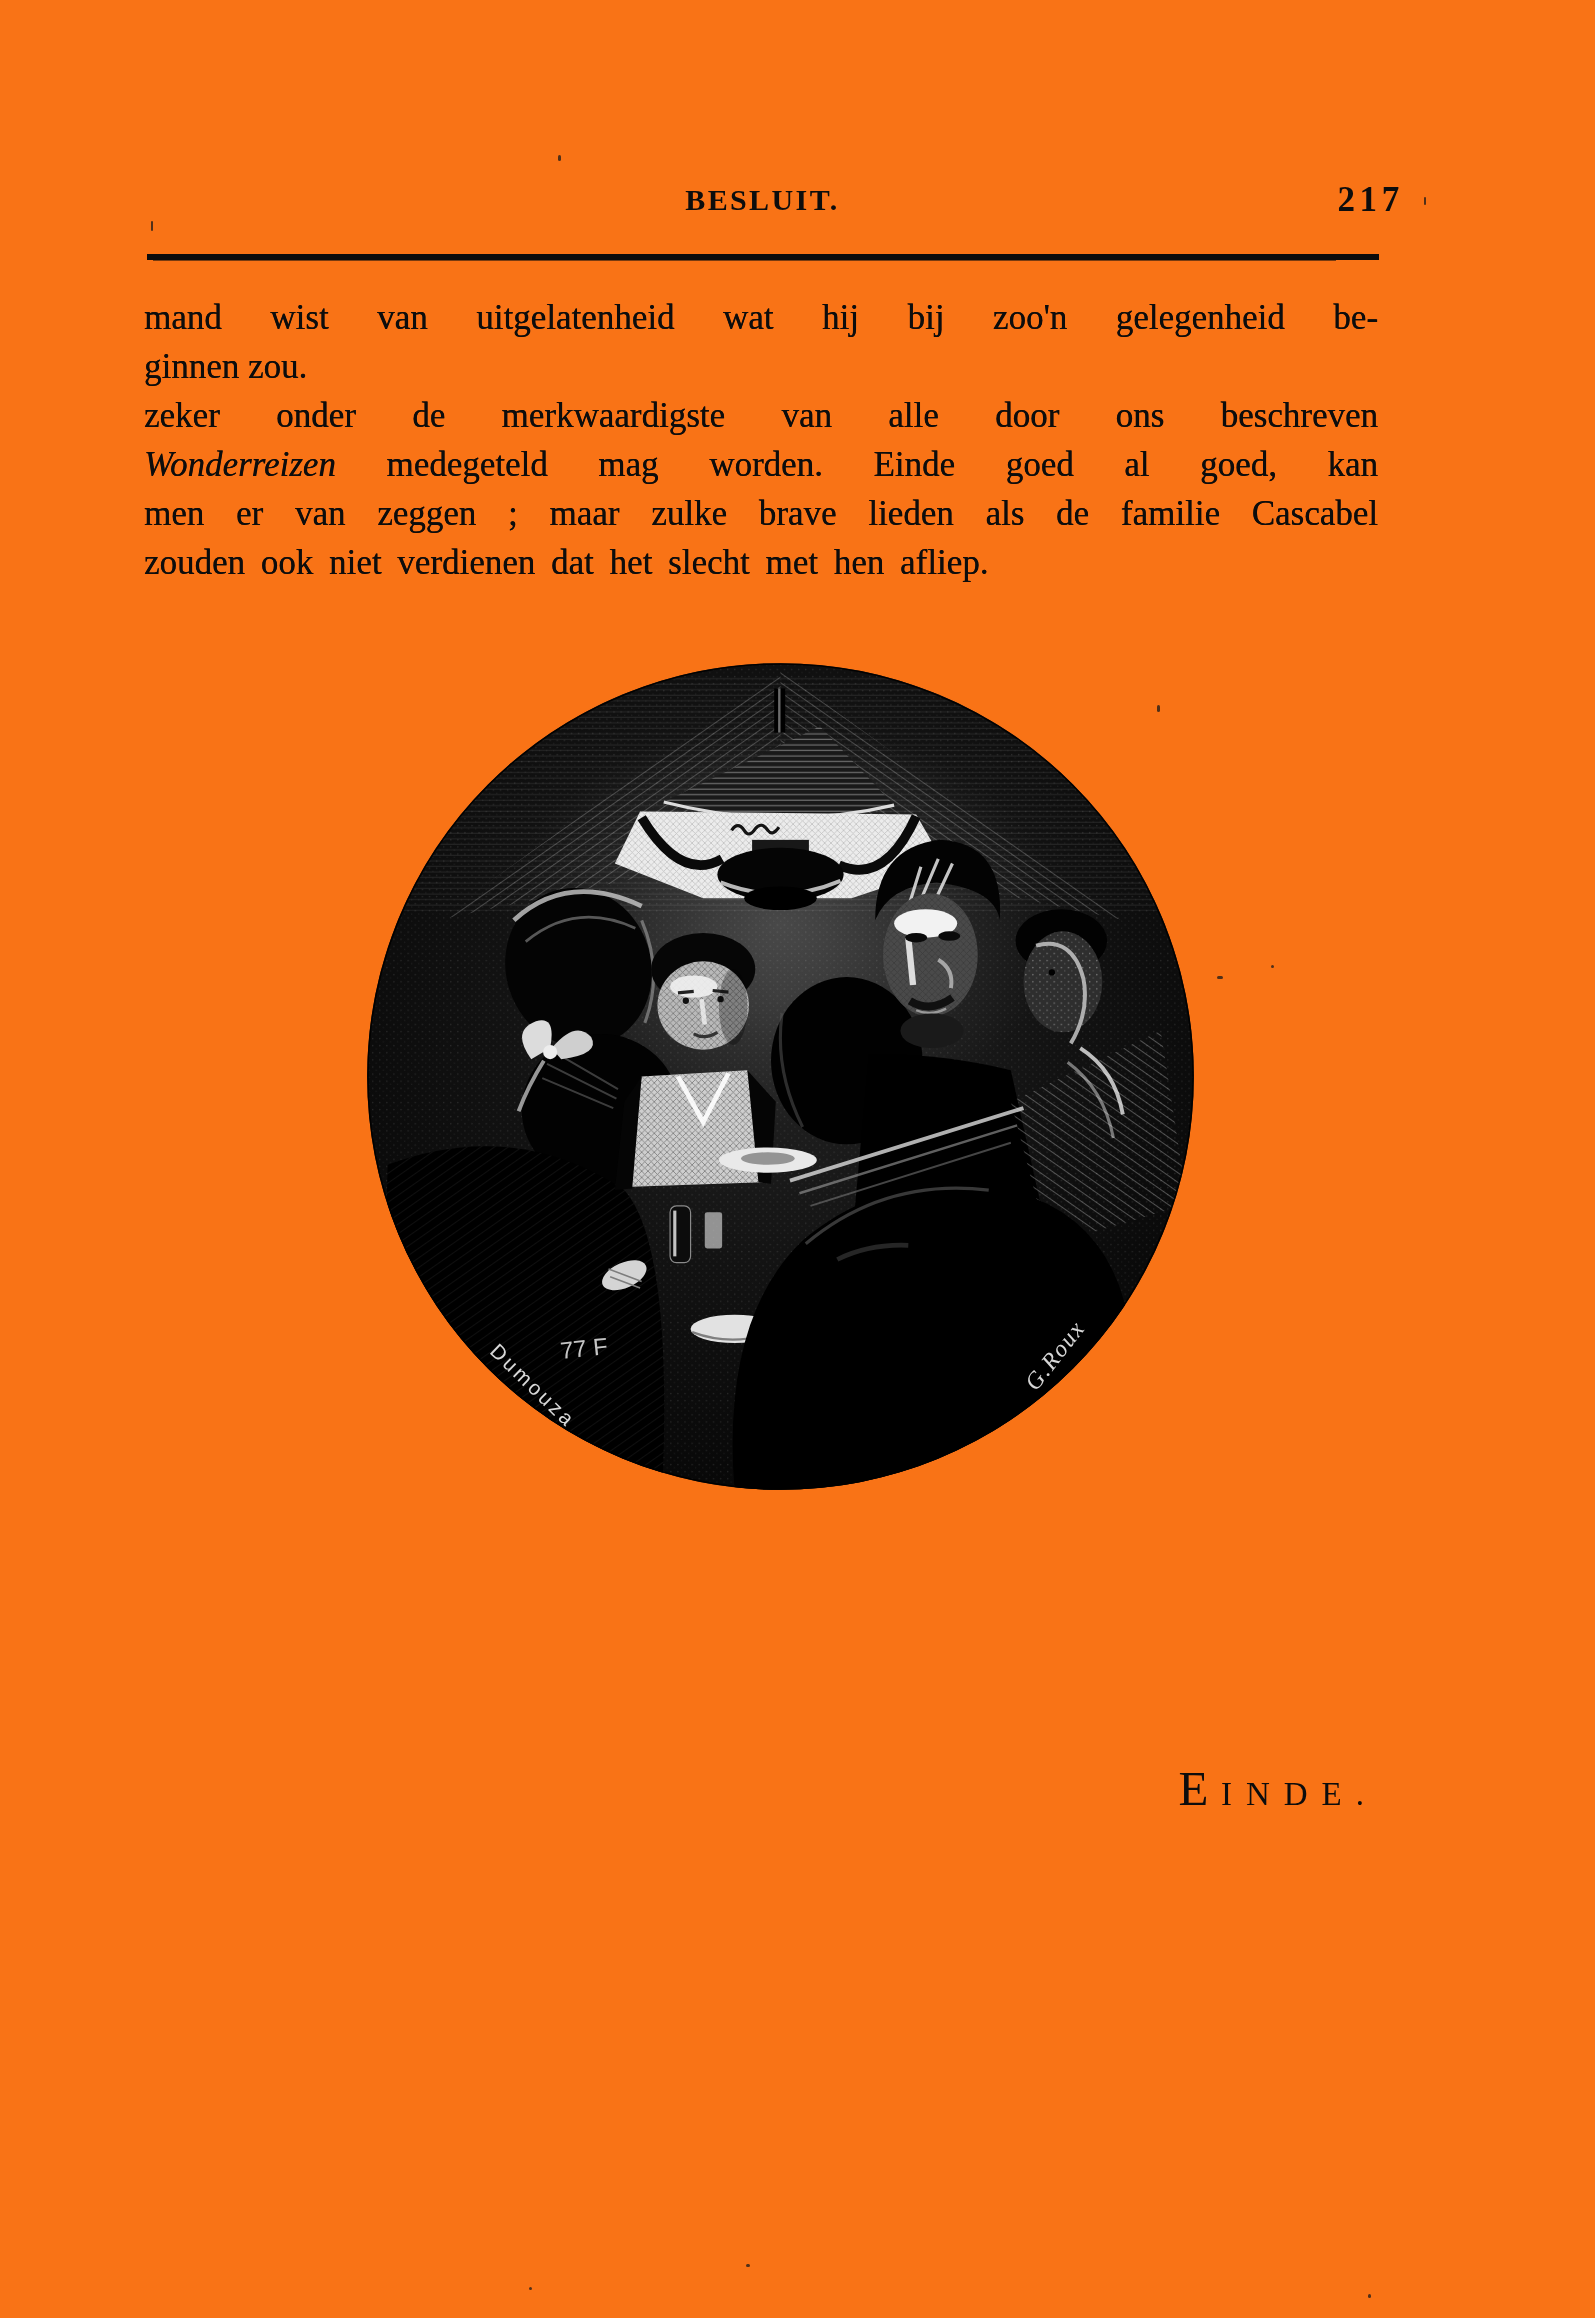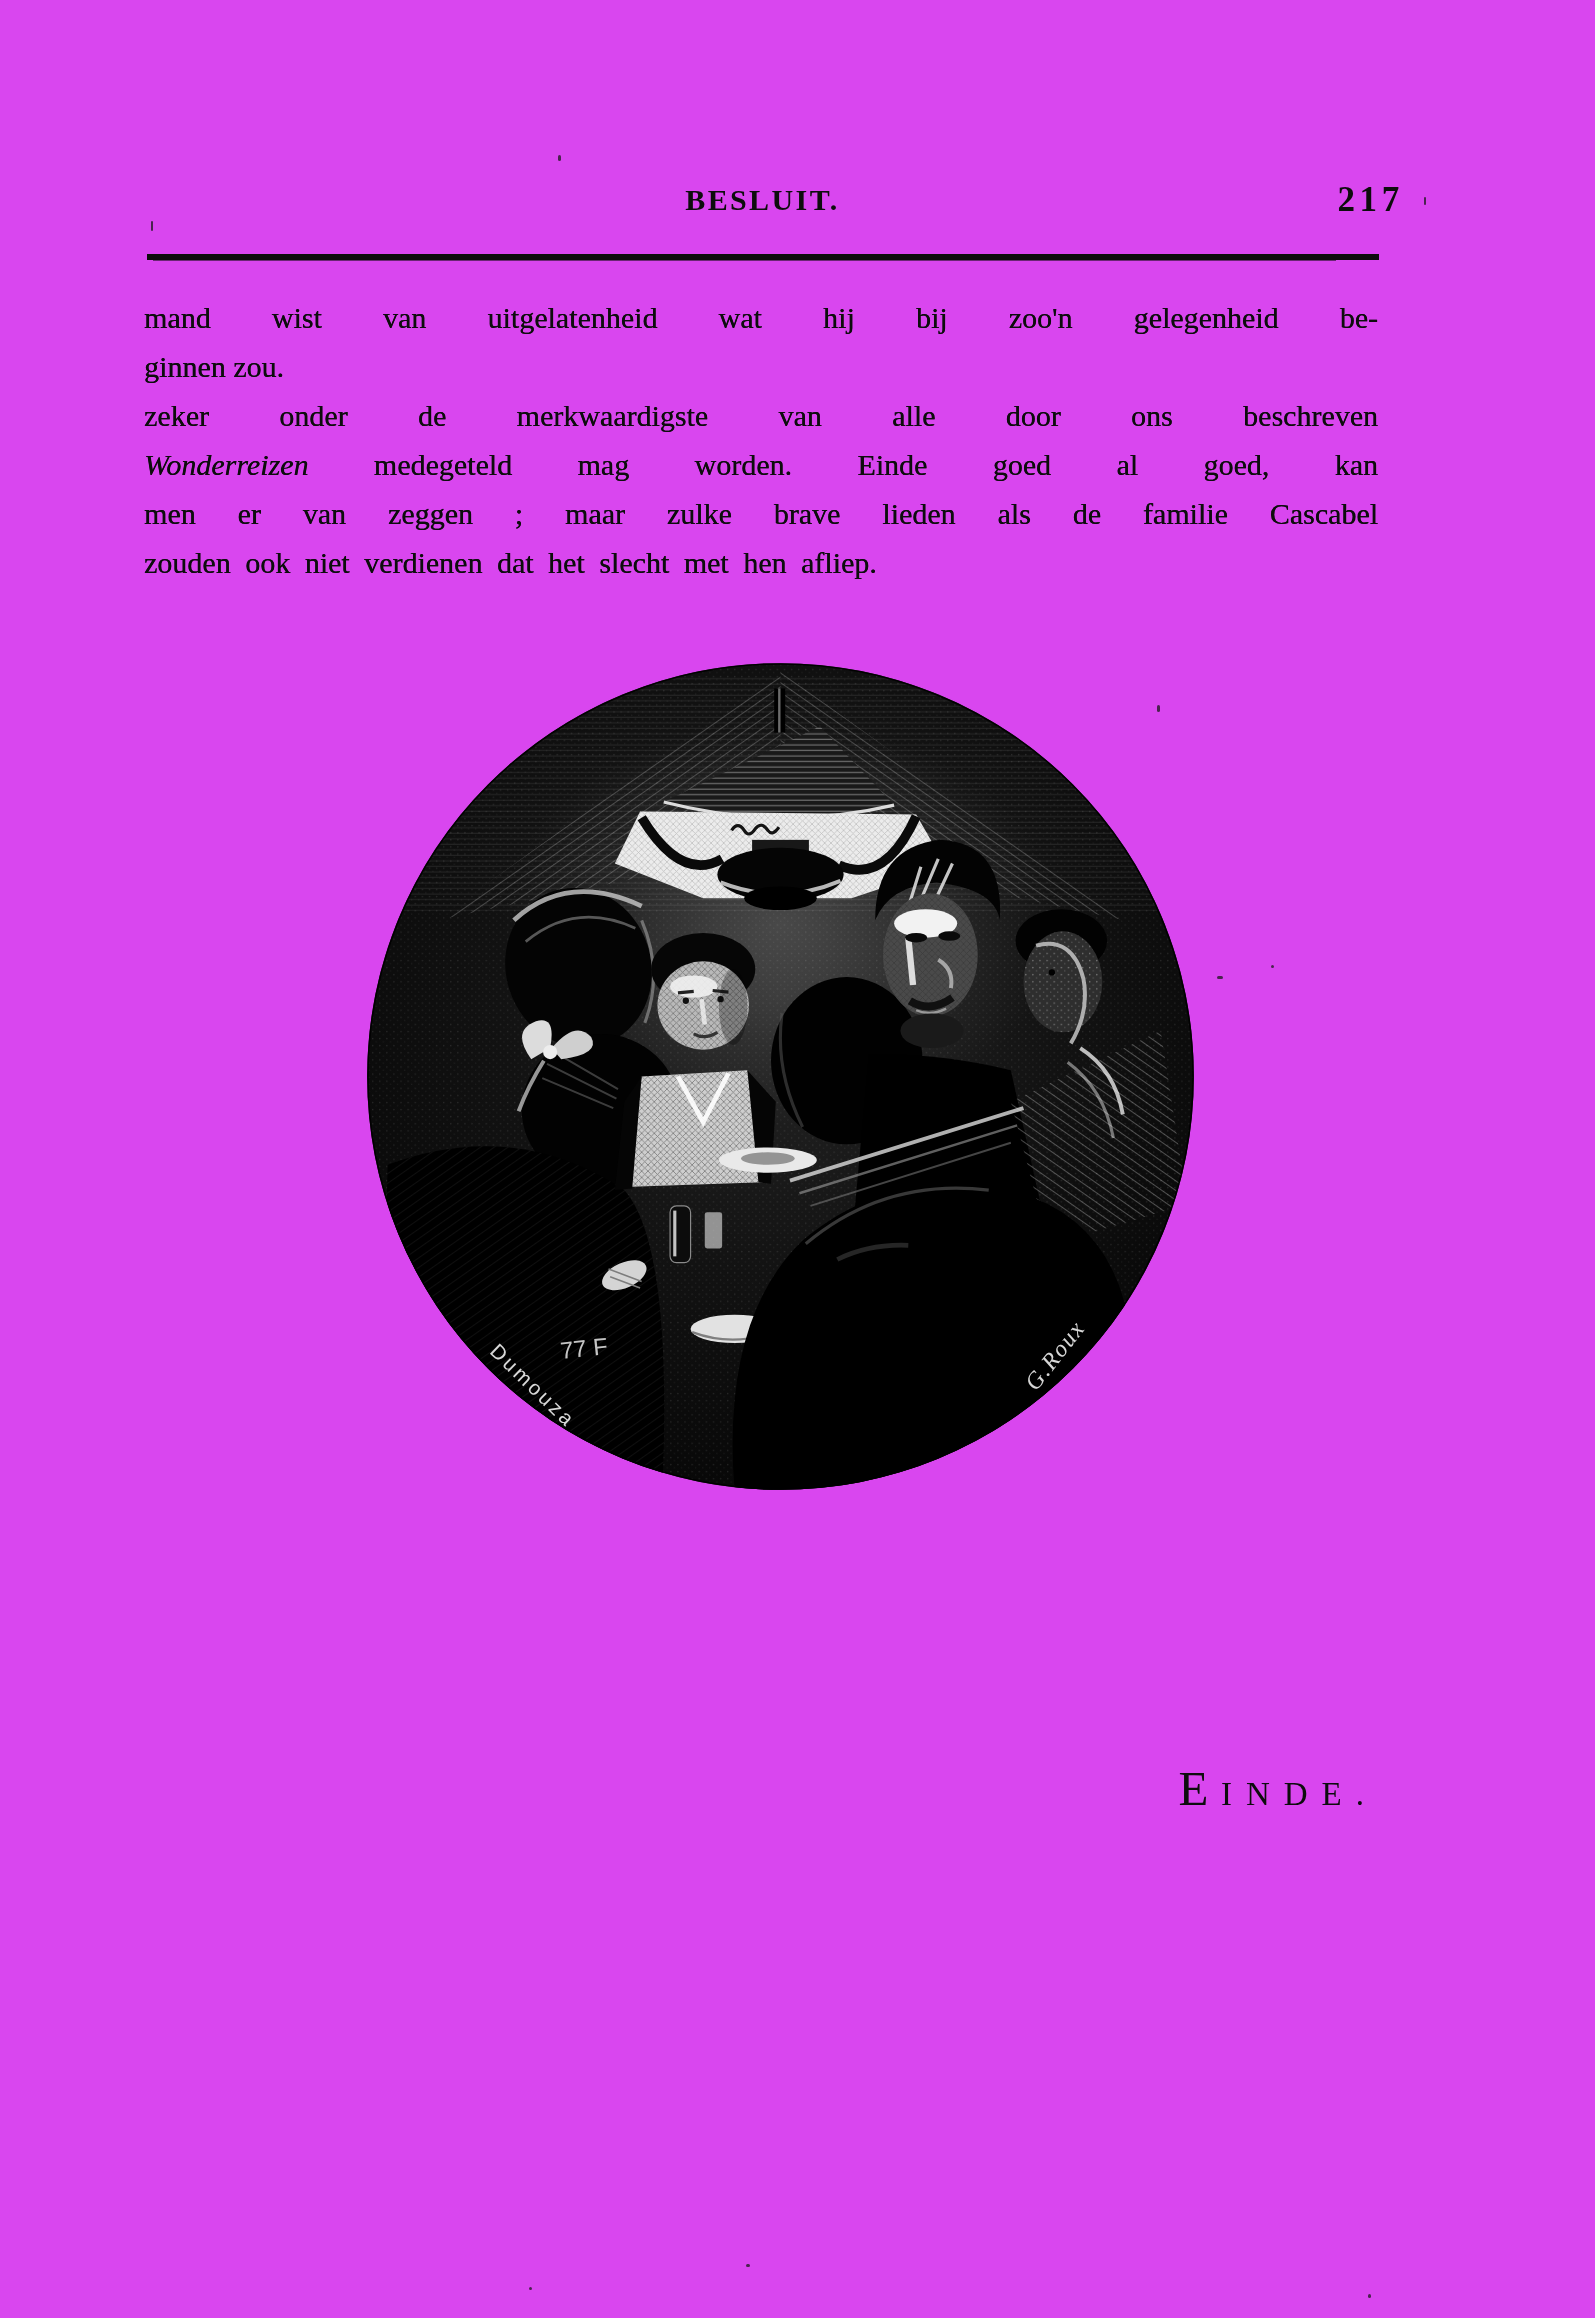--- a/index.html
+++ b/index.html
@@ -1,30 +1,30 @@
 <!DOCTYPE html>
 <html style="font-size:12.6px"><head>
 <meta charset="utf-8">
 <style>
   html,body{margin:0;padding:0;background:#ffffff;}
-  .page{position:relative;width:1595px;height:2319px;background:#d946ef;
+  .page{position:relative;width:1595px;height:2319px;background:#f97316;
         font-family:"Liberation Serif",serif;color:#0d0d0d;overflow:hidden;}
 
   
   .header-title{position:absolute;top:183px;left:147px;width:1231px;text-align:center;
         font-size:30px;letter-spacing:2.4px;font-weight:bold;
         font-family:"Liberation Serif",serif;}
   .page-number{position:absolute;top:180px;left:1309px;width:95px;text-align:right;
         font-size:35px;letter-spacing:4.7px;font-weight:bold;}
   .header-rule{position:absolute;top:254px;left:147px;width:1232px;height:5.5px;background:#0c0c0c;}
   .header-rule:after{content:"";position:absolute;left:6.3px;top:5.5px;width:96%;height:1.2px;background:#0c0c0c;opacity:.55;}
 
   
   .body-text{position:absolute;top:293px;left:144px;width:1234px;
-        font-size:30px;line-height:49px;text-shadow:0.3px 0 0 currentColor;}
+        font-size:35px;line-height:49px;text-shadow:0.3px 0 0 currentColor;}
   .line{text-align:justify;text-align-last:justify;}
   .line.no-just{text-align:center;text-align-last:left;}
   .line.loose{word-spacing:7px;}
   .line.indent{text-indent:46px;}
   .italic{font-style:italic;}
 
   
   .figure{position:absolute;top:660px;left:364px;width:833px;height:833px;}
 
   

